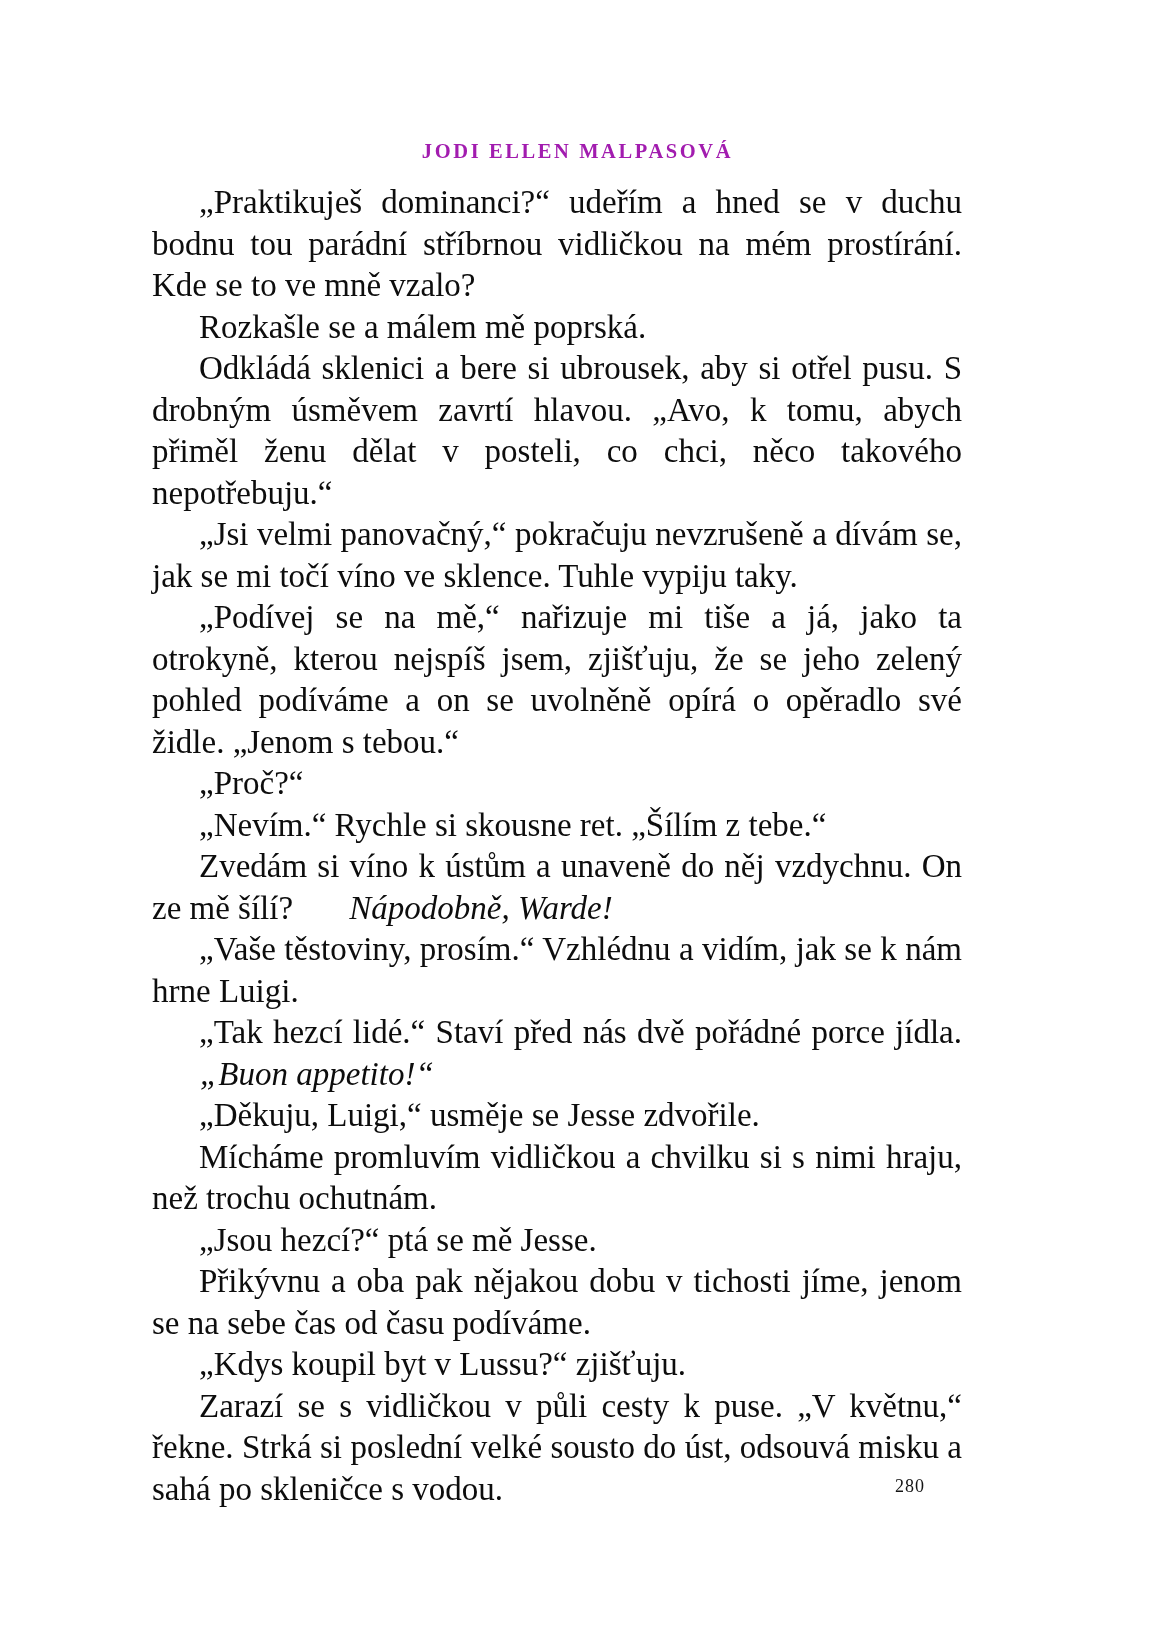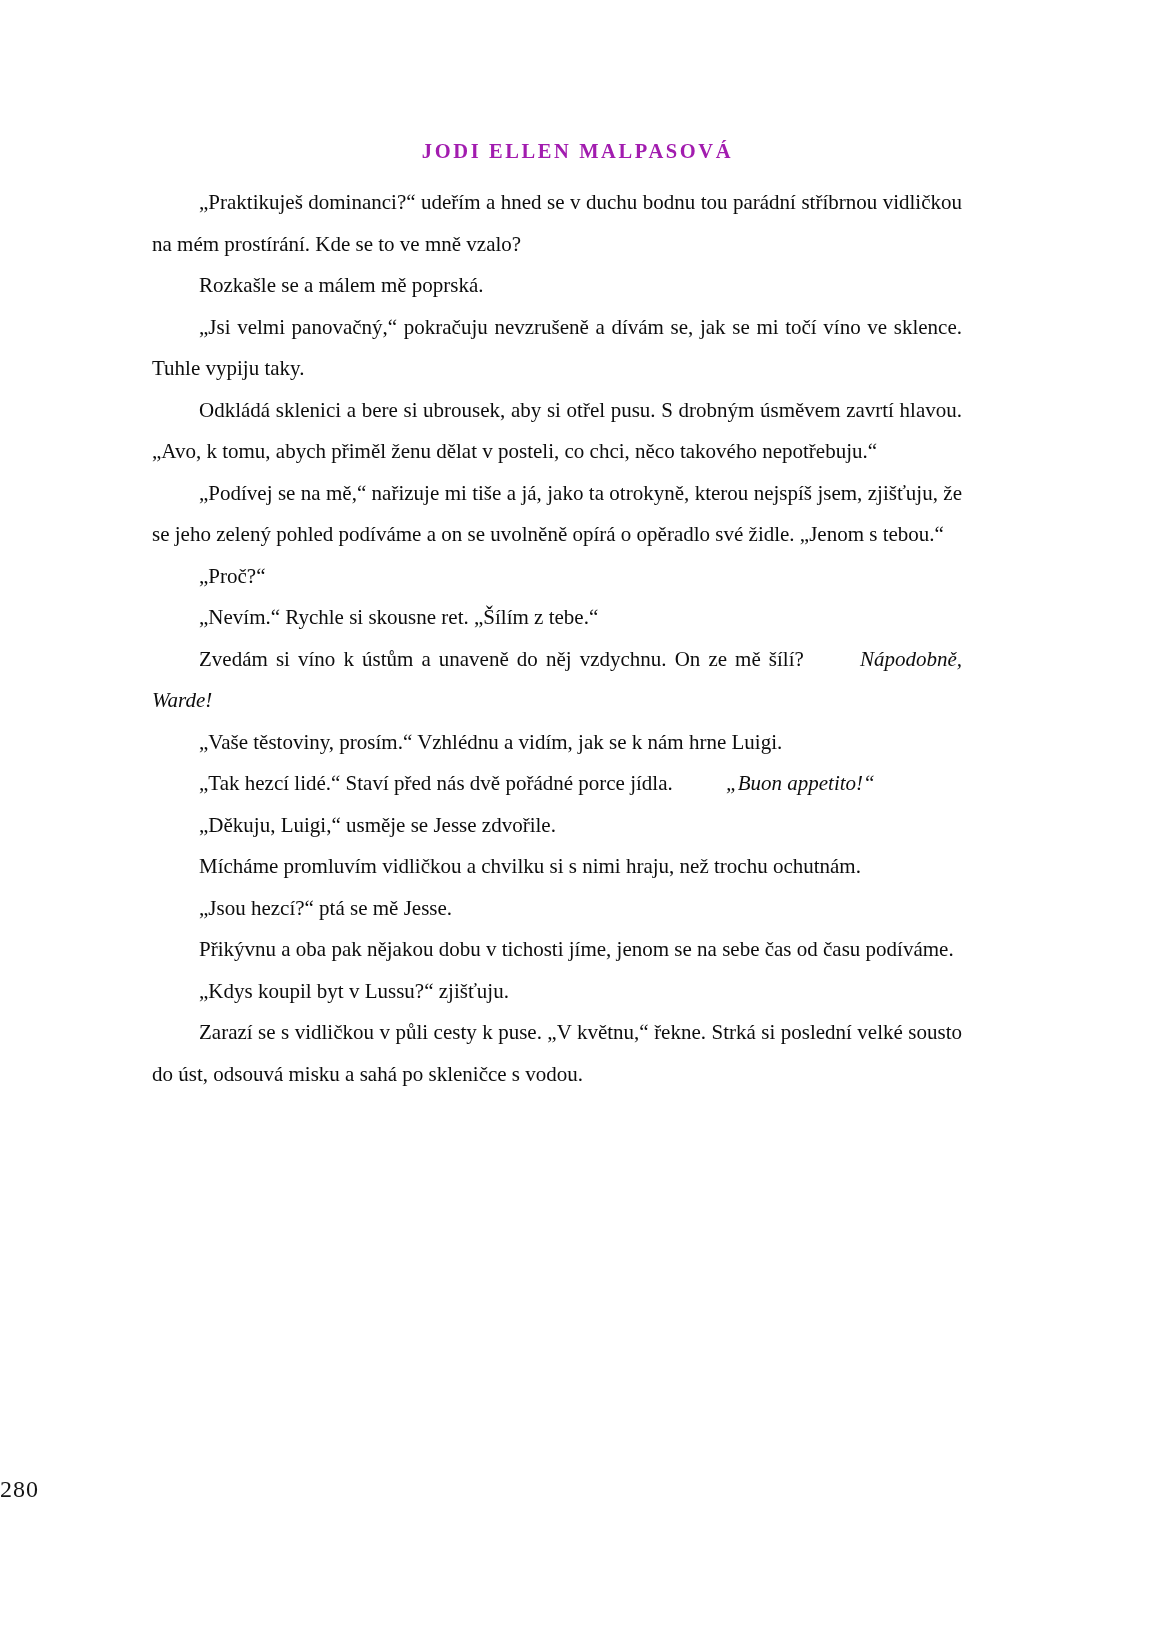--- a/index.html
+++ b/index.html
@@ -34,58 +34,58 @@
     font-weight: bold;
     letter-spacing: 2.6px;
     color: #a21caf;
     margin-top: 48px;
   }
   .body-text {
     position: absolute;
     top: 182px;
     left: 152px;
     width: 810px;
-    font-size: 21px;
+    font-size: 33px;
     line-height: 41.5px;
     text-align: justify;
     text-justify: inter-word;
     color: #0d0d0d;
     hyphens: manual;
   }
   .body-text p {
     margin: 0;
     text-indent: 47px;
   }
   .body-text p em {
     font-style: italic;
     margin-left: 48px;
   }
   .folio {
     position: absolute;
     top: 1476px;
     left: 0;
     width: 925px;
-    text-align: left;
-    font-size: 24px;
+    text-align: right;
+    font-size: 18px;
     color: #141414;
     letter-spacing: 1px;
   }
 </style>
 </head>
 <body>
 
 <div class="page">
 
   <div class="running-head">JODI ELLEN MALPASOVÁ</div>
 
   <div class="body-text">
       <p>„Praktikuješ dominanci?“ udeřím a hned se v duchu bodnu tou parádní stříbrnou vidličkou na mém prostírání. Kde se to ve mně vzalo?</p>
       <p>Rozkašle se a málem mě poprská.</p>
+      <p>Odkládá sklenici a bere si ubrousek, aby si otřel pusu. S drobným úsměvem zavrtí hlavou. „Avo, k tomu, abych přiměl ženu dělat v posteli, co chci, něco takového nepotřebuju.“</p>
       <p>„Jsi velmi panovačný,“ pokračuju nevzrušeně a dívám se, jak se mi točí víno ve sklence. Tuhle vypiju taky.</p>
-      <p>Odkládá sklenici a bere si ubrousek, aby si otřel pusu. S drobným úsměvem zavrtí hlavou. „Avo, k tomu, abych přiměl ženu dělat v posteli, co chci, něco takového nepotřebuju.“</p>
       <p>„Podívej se na mě,“ nařizuje mi tiše a já, jako ta otrokyně, kterou nejspíš jsem, zjišťuju, že se jeho zelený pohled podíváme a on se uvolněně opírá o opěradlo své židle. „Jenom s tebou.“</p>
       <p>„Proč?“</p>
       <p>„Nevím.“ Rychle si skousne ret. „Šílím z tebe.“</p>
       <p>Zvedám si víno k ústům a unaveně do něj vzdychnu. On ze mě šílí? <em>Nápodobně, Warde!</em></p>
       <p>„Vaše těstoviny, prosím.“ Vzhlédnu a vidím, jak se k nám hrne Luigi.</p>
       <p>„Tak hezcí lidé.“ Staví před nás dvě pořádné porce jídla. <em>„Buon appetito!“</em></p>
       <p>„Děkuju, Luigi,“ usměje se Jesse zdvořile.</p>
       <p>Mícháme promluvím vidličkou a chvilku si s nimi hraju, než trochu ochutnám.</p>
       <p>„Jsou hezcí?“ ptá se mě Jesse.</p>
       <p>Přikývnu a oba pak nějakou dobu v tichosti jíme, jenom se na sebe čas od času podíváme.</p>

